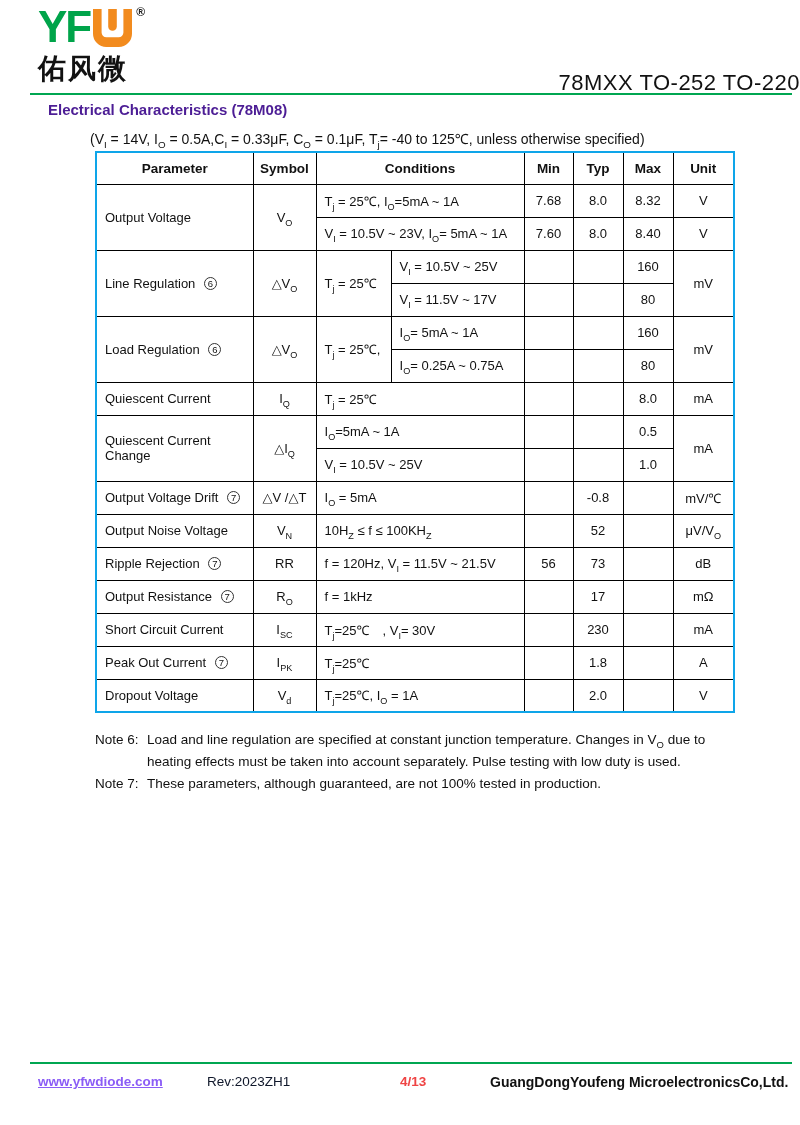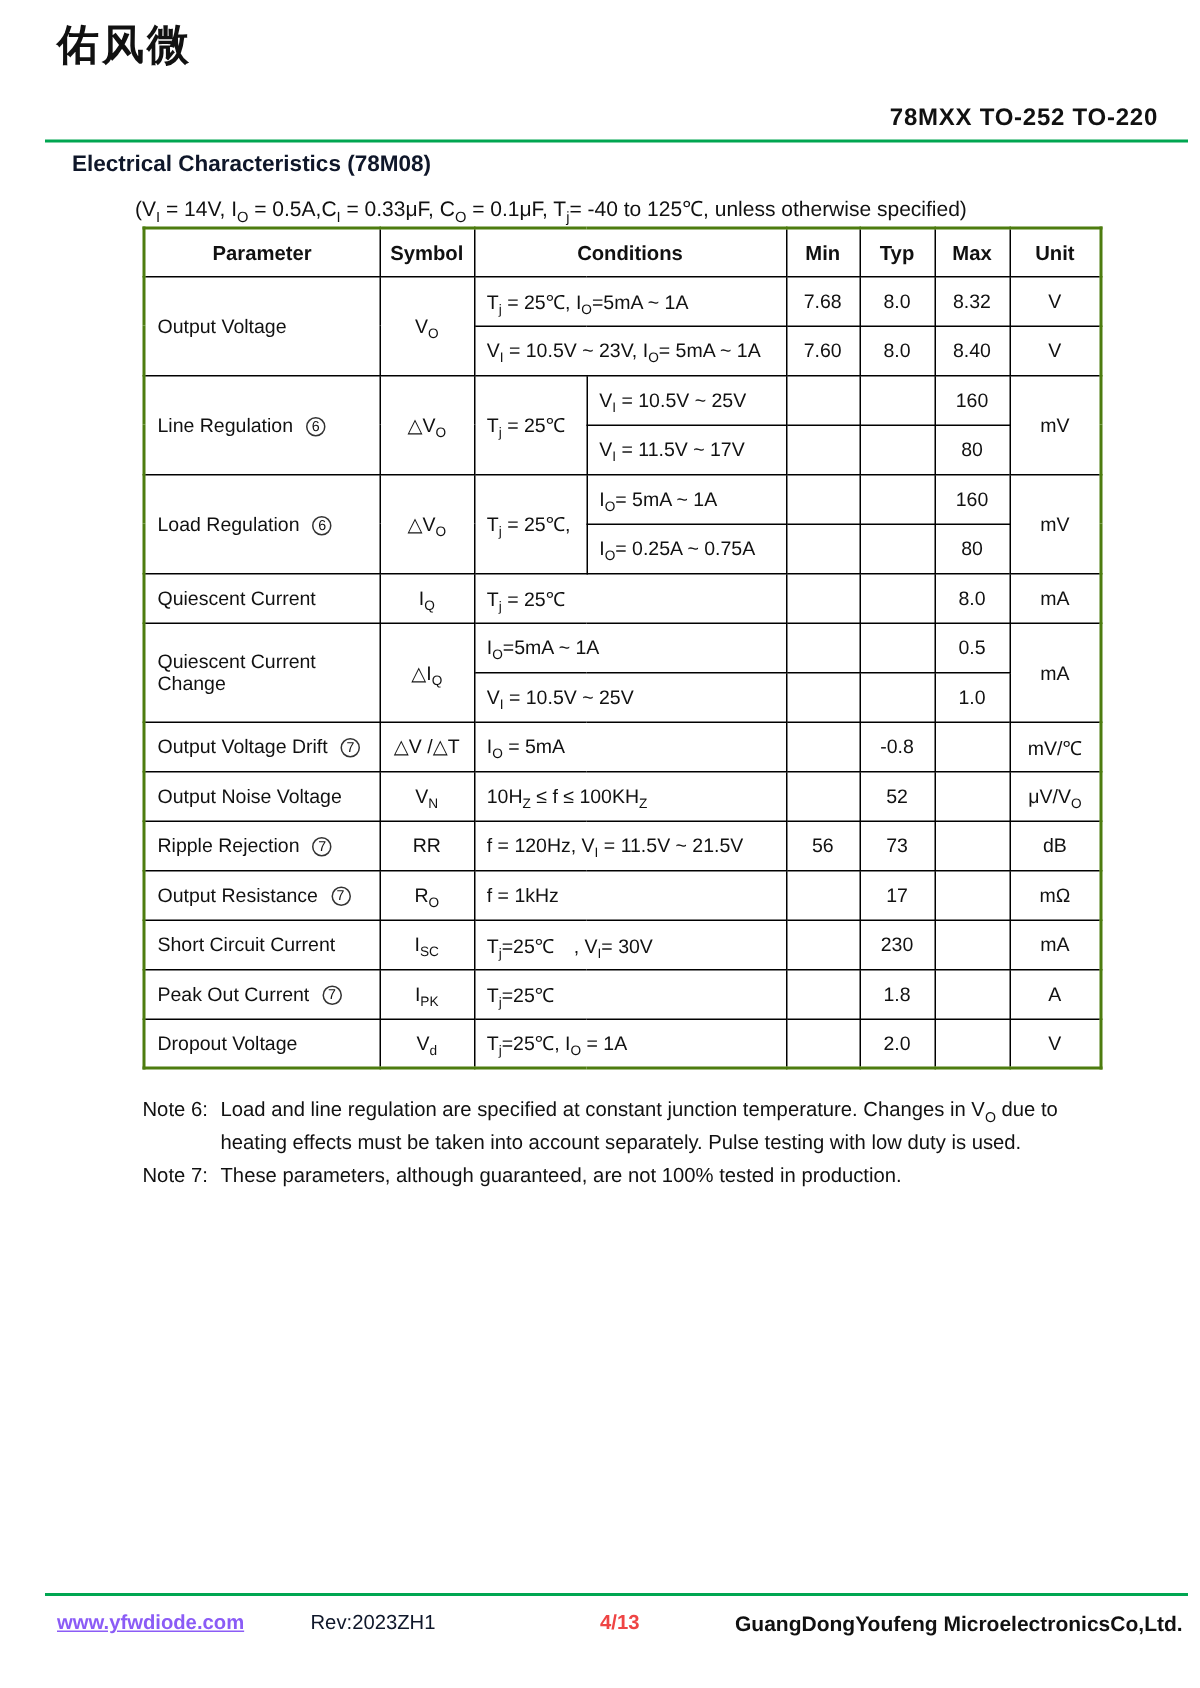--- a/index.html
+++ b/index.html
@@ -7,29 +7,29 @@
   body { width:800px; height:1125px; font-family:"Liberation Sans", sans-serif; color:#000; position:relative; }
   .page { position:relative; width:800px; height:1125px; overflow:hidden; background:#fff; }
 
   
   .logo { position:absolute; left:38px; top:8px; }
   .logo-row { display:flex; align-items:flex-start; }
   .logo-yf { color:#00a44a; font-size:44px; font-weight:bold; line-height:38px; letter-spacing:-2px; }
   .logo-w { margin-left:2px; margin-top:1px; }
   .logo-reg { font-size:12px; font-weight:bold; color:#1a1a1a; margin-left:3px; margin-top:-3px; }
   .logo-cn { font-size:28px; font-weight:bold; color:#111; letter-spacing:2px; margin-top:3px; font-family:"DejaVu Sans", sans-serif; }
-  .doc-title { position:absolute; right:28px; top:70px; font-size:16px; font-weight:bold; color:#111; letter-spacing:0.5px; }
+  .doc-title { position:absolute; right:0; top:70px; font-size:22px; font-weight:normal; color:#111; letter-spacing:0.5px; }
   .rule-top { position:absolute; left:30px; top:93px; width:762px; height:2px; background:#00a651; }
 
   
-  .section-title { position:absolute; left:48px; top:101px; font-size:15px; font-weight:bold; color:#0f172a; }
+  .section-title { position:absolute; left:48px; top:101px; font-size:15px; font-weight:bold; color:#4c1d95; }
   .conditions-line { position:absolute; left:90px; top:129px; font-size:14px; color:#111; }
 
   
-  .ec-table { position:absolute; left:95px; top:151px; width:638px; border-collapse:collapse; table-layout:fixed; font-size:13px; color:#111; border:2px solid #4d7c0f;padding-left:17px; }
+  .ec-table { position:absolute; left:95px; top:151px; width:638px; border-collapse:collapse; table-layout:fixed; font-size:13px; color:#111; border:2px solid #0ea5e9;padding-left:17px; }
   .ec-table th, .ec-table td { border:1px solid #000; vertical-align:middle; padding:0 4px; }
   .ec-table th { height:32px; font-weight:bold; text-align:center; font-size:13.5px; }
   .ec-table td { height:33px; }
   td.param { text-align:left; padding-left:8px; }
   td.cond  { text-align:left; padding-left:8px; }
   td.sym, td.val, td.unit { text-align:center; }
   sub { font-size:0.7em; line-height:0; }
   .circled-num { display:inline-block; width:13px; height:13px; line-height:12px; border:1px solid #333; border-radius:50%; font-size:9.5px; font-weight:normal; text-align:center; margin-left:5px; vertical-align:1px; }
 
   
@@ -46,20 +46,28 @@
   .rev { left:207px; font-weight:normal; color:#0f172a; }
   .pageno { left:400px; font-weight:bold; color:#ef4444; }
   .company { left:490px; font-weight:bold; color:#111; font-size:14px; }
 </style>
 </head>
 <body>
 
 <div class="page">
 
   <div class="logo">
+    <div class="logo-row">
+      <span class="logo-yf">YF</span>
+      <svg class="logo-w" width="41" height="38" viewBox="0 0 41 38">
+        <path d="M1 0 h8.6 v23.5 a4.8 4.8 0 0 0 4.8 4.8 h12.2 a4.8 4.8 0 0 0 4.8 -4.8 V0 H40 v24.7 A13.3 13.3 0 0 1 26.7 38 h-12.4 A13.3 13.3 0 0 1 1 24.7 Z" fill="#f28b1e"></path>
+        <path d="M16.2 0 h8.6 v17.4 a4.3 4.3 0 0 1 -8.6 0 Z" fill="#f28b1e"></path>
+      </svg>
+      <span class="logo-reg">®</span>
+    </div>
     <div class="logo-cn">佑风微</div>
   </div>
   <h1 class="doc-title">78MXX TO-252 TO-220</h1>
   <div class="rule-top"></div>
 
   <h2 class="section-title">Electrical Characteristics (78M08)</h2>
   <p class="conditions-line">(V<sub>I</sub> = 14V, I<sub>O</sub> = 0.5A,C<sub>I</sub> = 0.33μF, C<sub>O</sub> = 0.1μF, T<sub>j</sub>= -40 to 125℃, unless otherwise specified)</p>
 
   <table class="ec-table">
     <colgroup>

